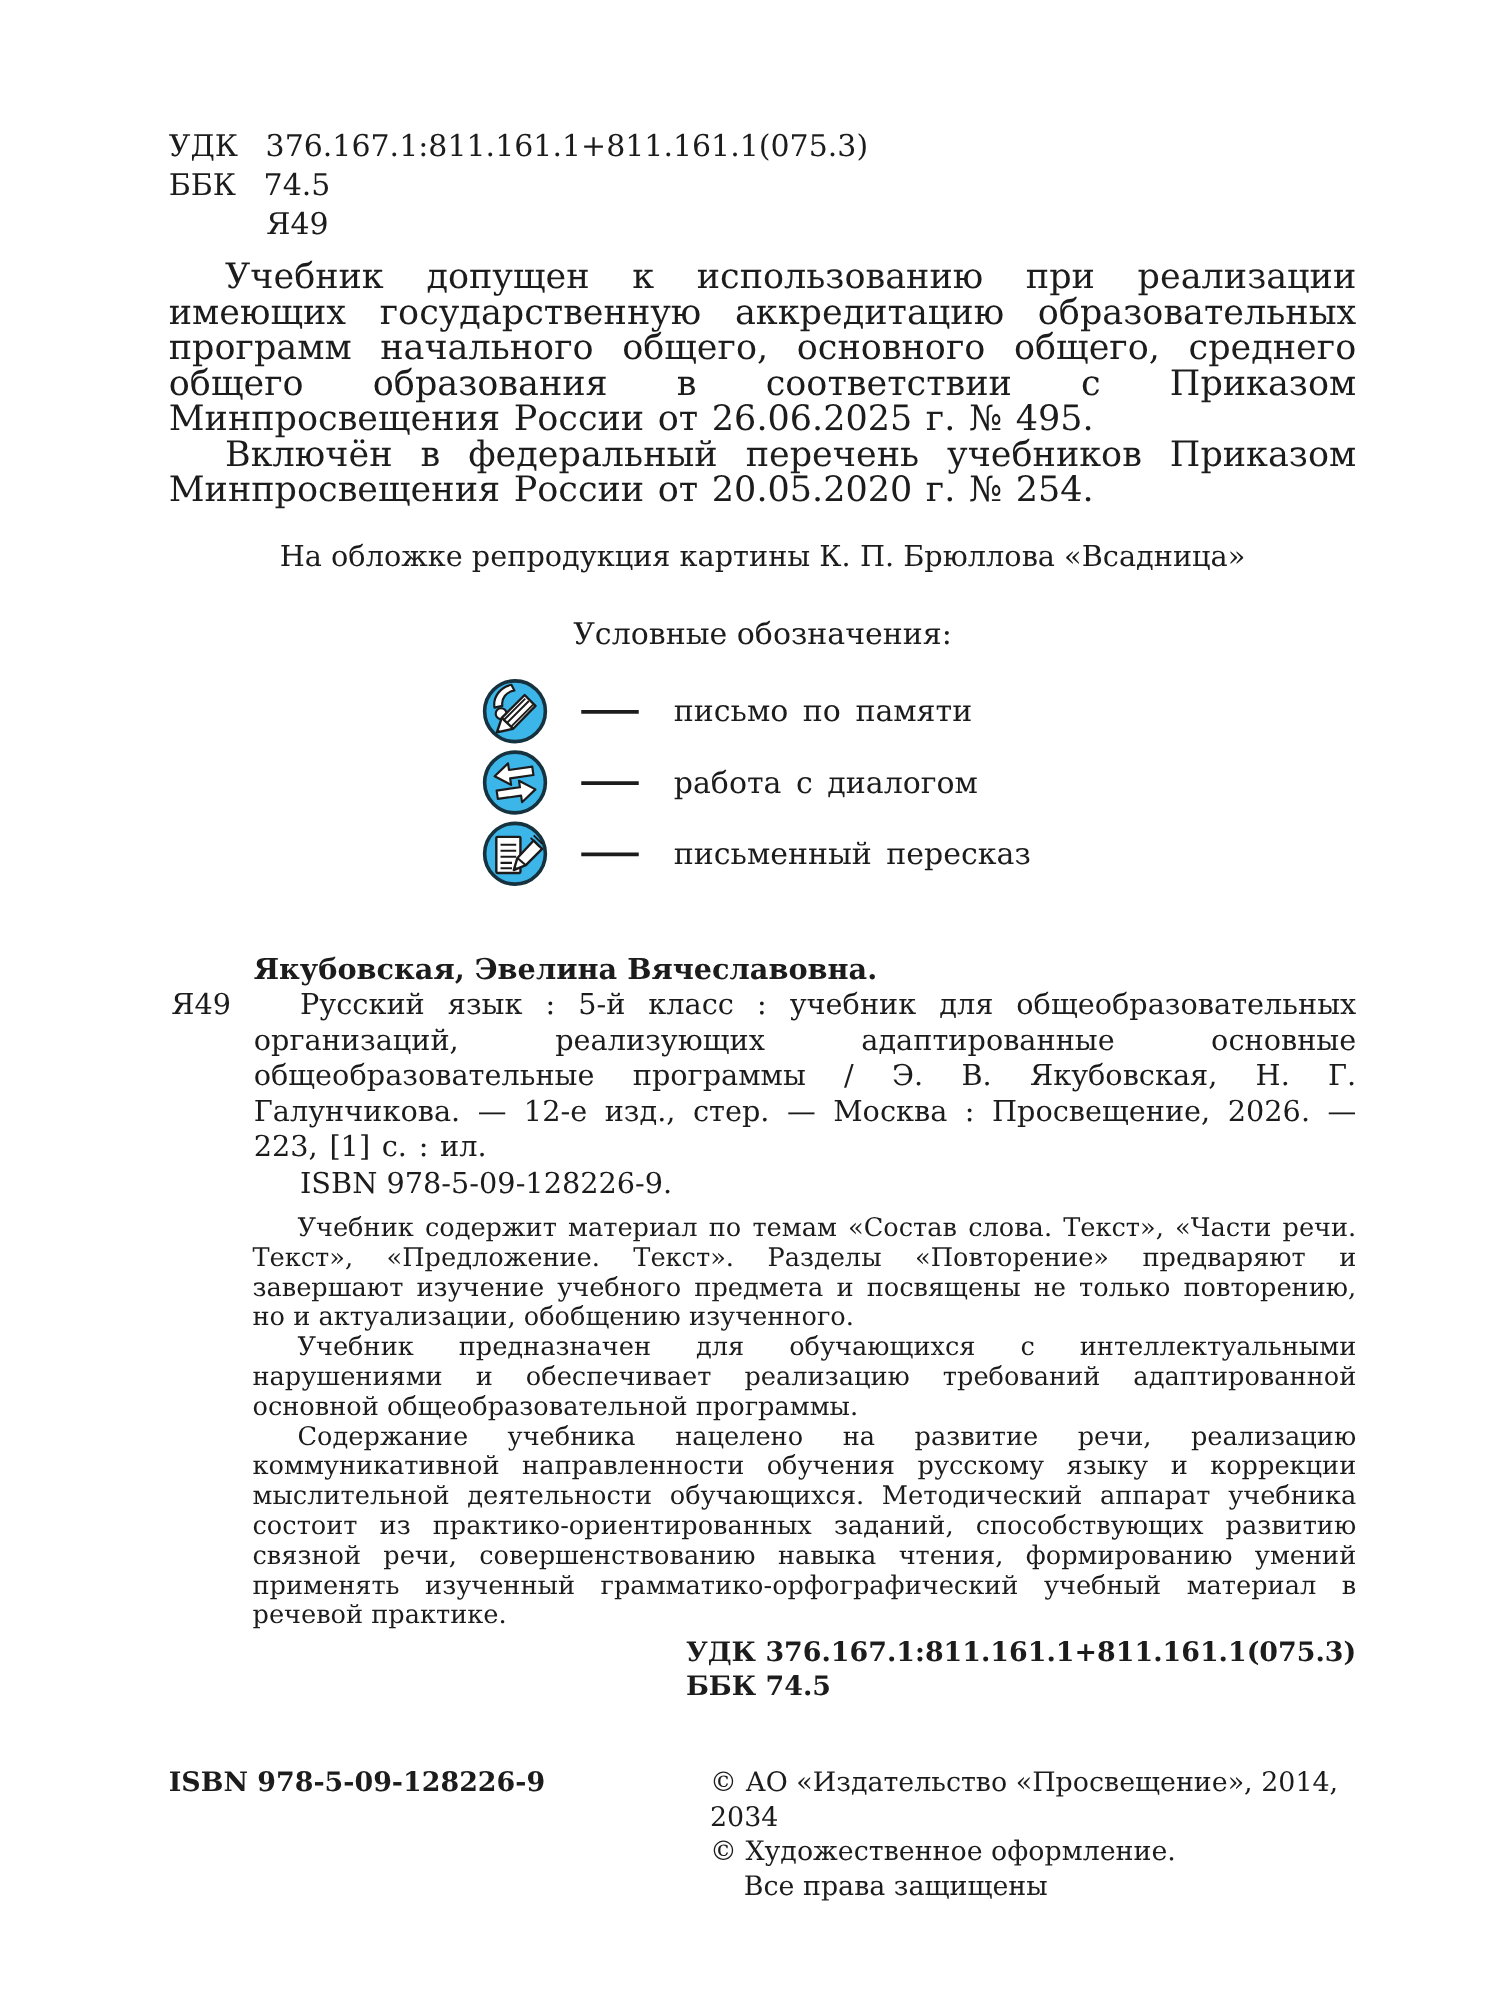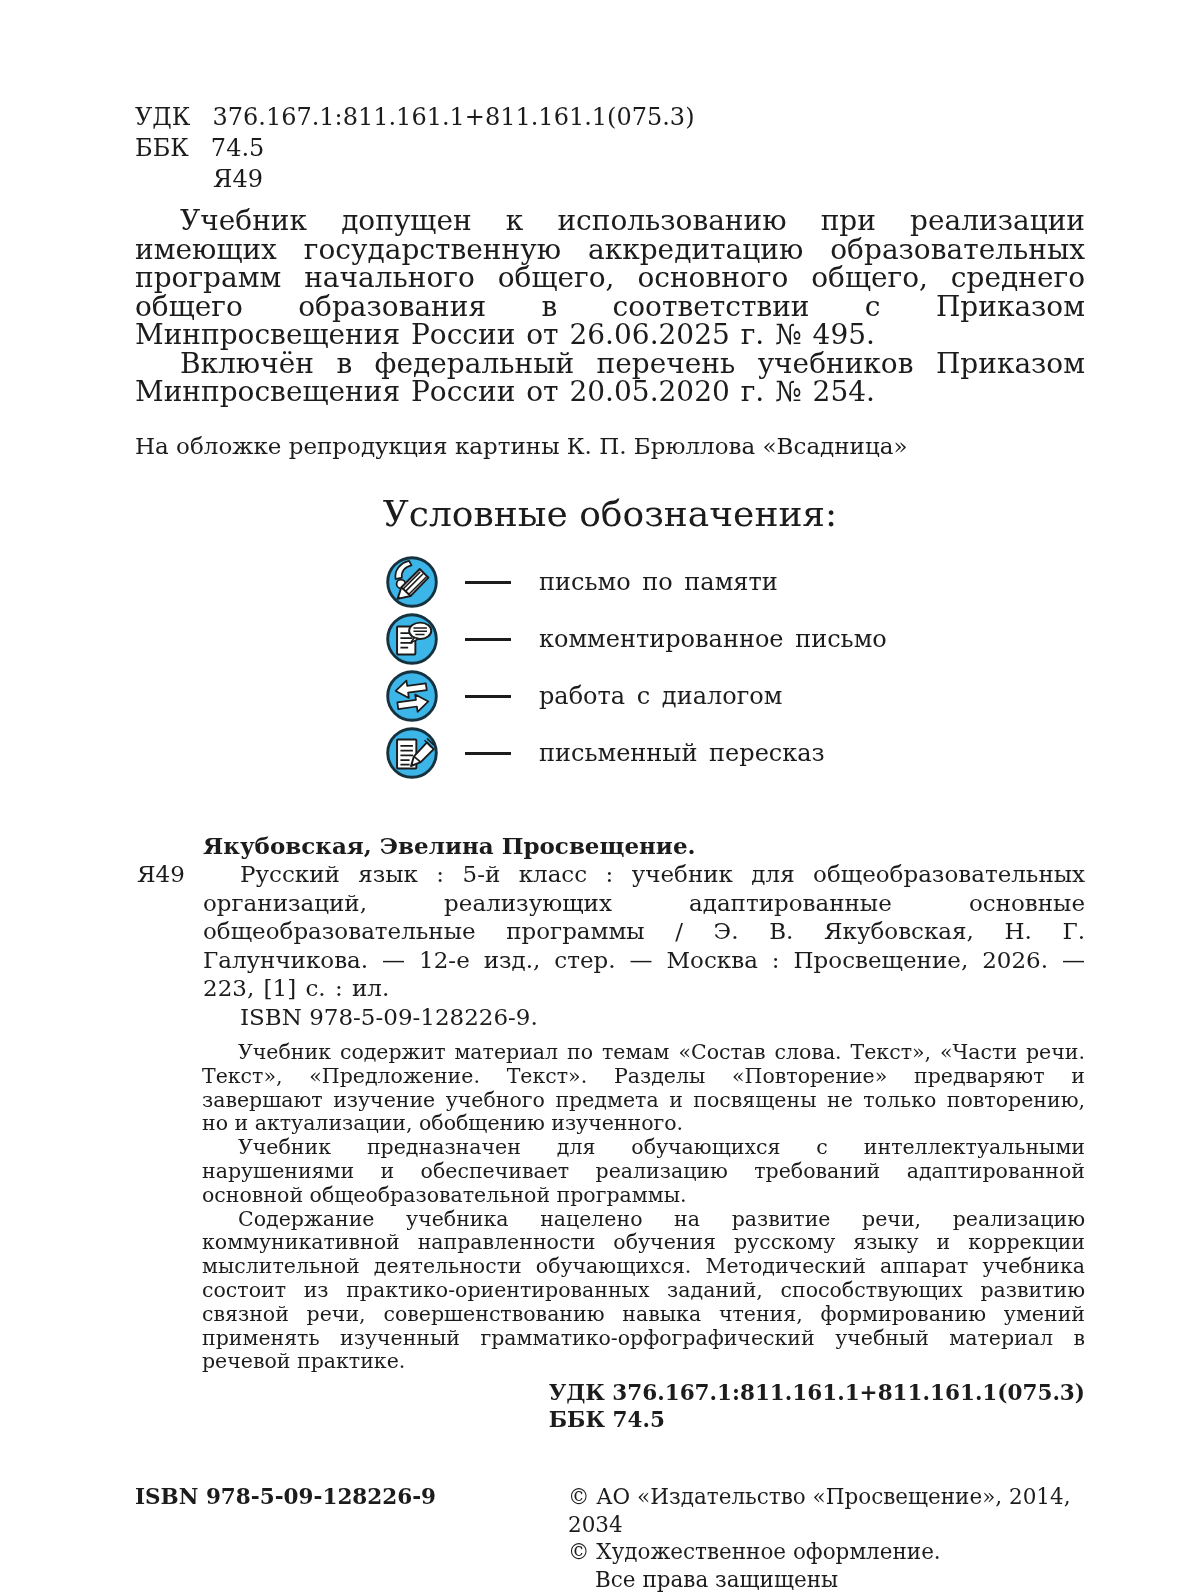--- a/index.html
+++ b/index.html
@@ -14,24 +14,24 @@
   
   .top-codes{font-size:24px;line-height:31px;}
   .code-line{white-space:nowrap;}
   .code-label{margin-right:22px;}
   .author-sign{margin-left:78px;}
 
   
   .body-par{font-size:28px;line-height:28.5px;text-align:justify;text-indent:45px;margin:0;word-spacing:2px;}
   .body-par.first{margin-top:12px;}
 
-  .cover-note{font-size:23px;text-align:left;margin:26px 0 0;}
+  .cover-note{font-size:23px;text-align:center;margin:26px 0 0;}
 
   
-  .legend-title{font-size:36px;font-weight:normal;text-align:center;margin:34px 0 0;}
+  .legend-title{font-size:24px;font-weight:normal;text-align:center;margin:34px 0 0;}
   .legend{margin:20px 0 0 250px;}
   .legend-row{display:flex;align-items:center;height:57px;}
   .legend-icon{width:54px;height:54px;flex:none;}
   .legend-icon svg{display:block;width:54px;height:54px;}
   .legend-dash{flex:none;width:46px;height:3px;background:#1c1c1c;margin-left:26px;}
   .legend-label{font-size:24px;margin-left:28px;white-space:nowrap;word-spacing:4px;}
 
   
   .biblio{position:relative;margin-top:50px;font-size:23px;line-height:28.5px;}
   .biblio-code{position:absolute;left:2px;top:28.5px;}
@@ -89,34 +89,20 @@
           <path d="M13 45.5 L17 33.5 L36 14.5 L45 23.5 L26.5 42.5 Z" fill="#fff" class="glyph" stroke-width="2" stroke-linejoin="round"></path>
           <path d="M17 33.5 L26.5 42.5" fill="none" class="glyph" stroke-width="2"></path>
           <path d="M21.5 37.5 L39.5 19.5 M25 40.5 L43 22.5 M18.5 35.5 L36.5 17.5" fill="none" class="glyph" stroke-width="1.6"></path>
           <path d="M13 45.5 L16 44.7 L13.8 42.6 Z" fill="#1b1b1b"></path>
         </svg>
       </span>
       <span class="legend-dash"></span>
       <span class="legend-label">письмо по памяти</span>
     </div>
 
-    <div class="legend-row">
-      <span class="legend-icon">
-        <svg viewBox="0 0 56 56" xmlns="http://www.w3.org/2000/svg">
-          <circle cx="28" cy="28" r="25.2" fill="var(--icon-blue,#3cb5e8)" class="ic-stroke" stroke-width="3"></circle>
-          <rect x="12.5" y="15" width="19" height="29" rx="1" fill="#fff" class="glyph" stroke-width="2"></rect>
-          <path d="M16 22 H28.5 M16 27 H28.5 M16 32 H28.5 M16 37 H24" fill="none" class="glyph" stroke-width="1.8"></path>
-          <ellipse cx="36.5" cy="19.5" rx="11.5" ry="8.5" fill="#fff" class="glyph" stroke-width="2"></ellipse>
-          <path d="M30.5 26.5 L26.5 32 L35 27.8 Z" fill="#fff" class="glyph" stroke-width="1.6" stroke-linejoin="round"></path>
-          <path d="M29.5 16.5 H43.5 M29.5 20 H43.5 M31.5 23.3 H41" fill="none" class="glyph" stroke-width="1.6"></path>
-        </svg>
-      </span>
-      <span class="legend-dash"></span>
-      <span class="legend-label">комментированное письмо</span>
-    </div>
 
     <div class="legend-row">
       <span class="legend-icon">
         <svg viewBox="0 0 56 56" xmlns="http://www.w3.org/2000/svg">
           <circle cx="28" cy="28" r="25.2" fill="var(--icon-blue,#3cb5e8)" class="ic-stroke" stroke-width="3"></circle>
           <g transform="rotate(-8 28 28)">
             <path d="M44 17 L24.5 17 L24.5 11.5 L12 20.5 L24.5 29.5 L24.5 24 L44 24 Z" fill="#fff" class="glyph" stroke-width="1.8" stroke-linejoin="round"></path>
             <path d="M12 32.5 L31.5 32.5 L31.5 27 L44 36 L31.5 45 L31.5 39.5 L12 39.5 Z" fill="#fff" class="glyph" stroke-width="1.8" stroke-linejoin="round"></path>
           </g>
         </svg>
@@ -138,21 +124,21 @@
         </svg>
       </span>
       <span class="legend-dash"></span>
       <span class="legend-label">письменный пересказ</span>
     </div>
 
   </div>
 
   <div class="biblio">
     <span class="biblio-code">Я49</span>
-    <p class="biblio-author">Якубовская, Эвелина Просвещение.</p>
+    <p class="biblio-author">Якубовская, Эвелина Вячеславовна.</p>
     <p class="biblio-entry">Русский язык : 5-й класс : учебник для общеобразовательных организаций, реализующих адаптированные основные общеобразовательные программы / Э. В. Якубовская, Н. Г. Галунчикова. — 12-е изд., стер. — Москва : Просвещение, 2026. — 223, [1] с. : ил.</p>
     <p class="biblio-isbn">ISBN 978-5-09-128226-9.</p>
   </div>
 
   <div class="annotation">
     <p>Учебник содержит материал по темам «Состав слова. Текст», «Части речи. Текст», «Предложение. Текст». Разделы «Повторение» предваряют и завершают изучение учебного предмета и посвящены не только повторению, но и актуализации, обобщению изученного.</p>
     <p>Учебник предназначен для обучающихся с интеллектуальными нарушениями и обеспечивает реализацию требований адаптированной основной общеобразовательной программы.</p>
     <p>Содержание учебника нацелено на развитие речи, реализацию коммуникативной направленности обучения русскому языку и коррекции мыслительной деятельности обучающихся. Методический аппарат учебника состоит из практико-ориентированных заданий, способствующих развитию связной речи, совершенствованию навыка чтения, формированию умений применять изученный грамматико-орфографический учебный материал в речевой практике.</p>
   </div>
 

